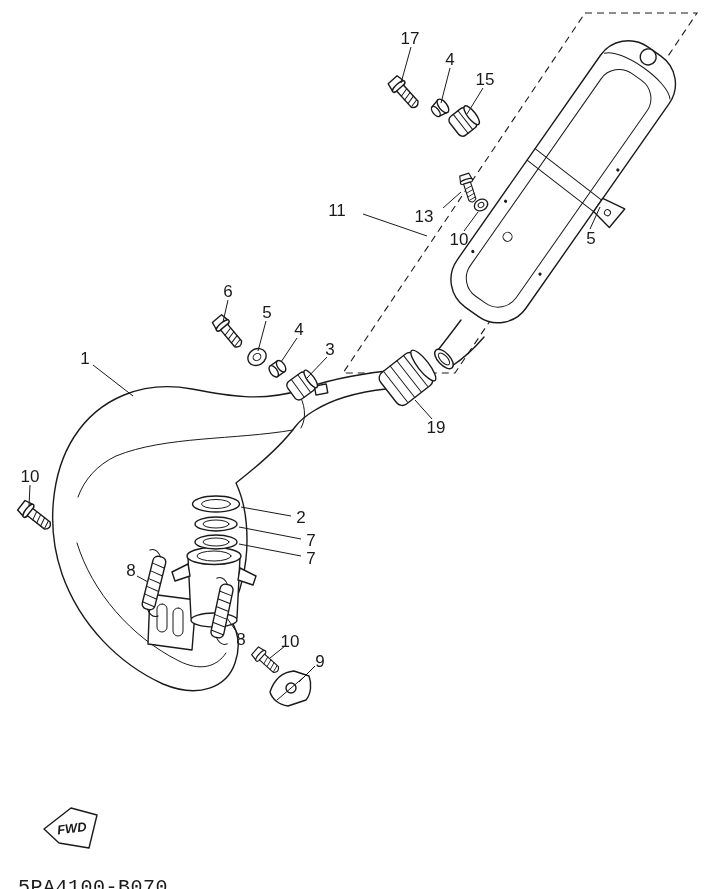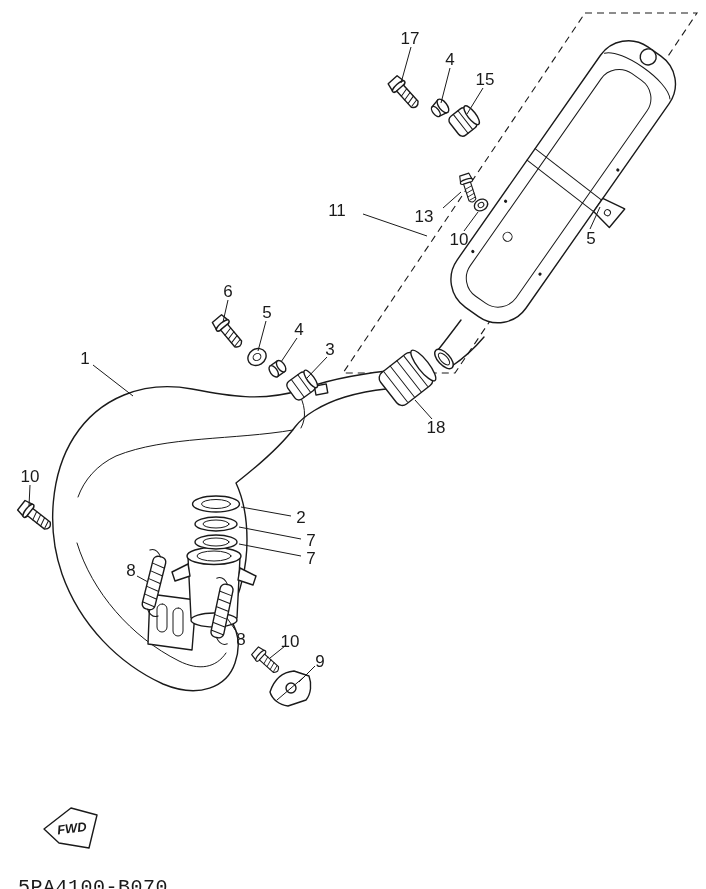--- a/index.html
+++ b/index.html
@@ -207,21 +207,21 @@
   <div class="callout" style="left:485px; top:79px">15</div>
   <div class="callout" style="left:337px; top:210px">11</div>
   <div class="callout" style="left:424px; top:216px">13</div>
   <div class="callout" style="left:459px; top:239px">10</div>
   <div class="callout" style="left:591px; top:238px">5</div>
   <div class="callout" style="left:228px; top:291px">6</div>
   <div class="callout" style="left:267px; top:312px">5</div>
   <div class="callout" style="left:299px; top:329px">4</div>
   <div class="callout" style="left:330px; top:349px">3</div>
   <div class="callout" style="left:85px;  top:358px">1</div>
-  <div class="callout" style="left:436px; top:427px">18</div>
+  <div class="callout" style="left:436px; top:427px">19</div>
   <div class="callout" style="left:30px;  top:476px">10</div>
   <div class="callout" style="left:301px; top:517px">2</div>
   <div class="callout" style="left:311px; top:540px">7</div>
   <div class="callout" style="left:311px; top:558px">7</div>
   <div class="callout" style="left:131px; top:570px">8</div>
   <div class="callout" style="left:241px; top:639px">8</div>
   <div class="callout" style="left:290px; top:641px">10</div>
   <div class="callout" style="left:320px; top:661px">9</div>
 
   <div class="part-code">5PA4100-B070</div>

